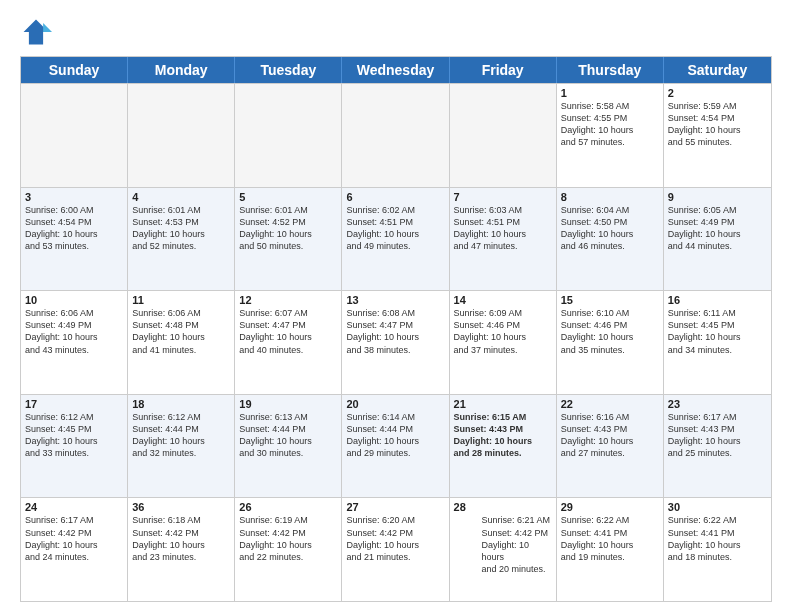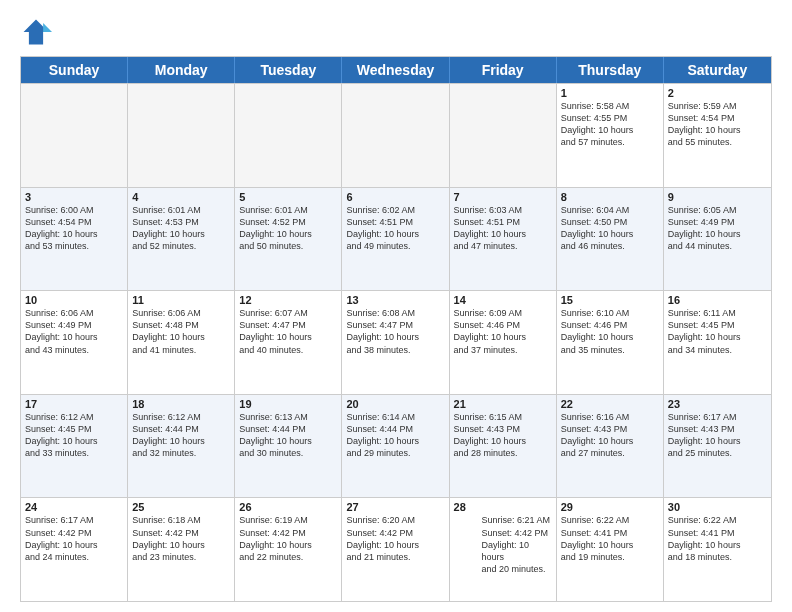--- a/index.html
+++ b/index.html
@@ -286,21 +286,21 @@
           </div>
           <div class="cal-cell alt-row">
             <div class="day-num">20</div>
             <div class="cell-info" style="white-space: pre-line;">Sunrise: 6:14 AM
 Sunset: 4:44 PM
 Daylight: 10 hours
 and 29 minutes.</div>
           </div>
           <div class="cal-cell alt-row">
             <div class="day-num">21</div>
-            <div class="cell-info" style="white-space: pre-line;">Sunrise: 6:15 AM
+            <div class="cell-info" style="white-space: pre-line; font-weight: bold;">Sunrise: 6:15 AM
 Sunset: 4:43 PM
 Daylight: 10 hours
 and 28 minutes.</div>
           </div>
           <div class="cal-cell alt-row">
             <div class="day-num">22</div>
             <div class="cell-info" style="white-space: pre-line;">Sunrise: 6:16 AM
 Sunset: 4:43 PM
 Daylight: 10 hours
 and 27 minutes.</div>
@@ -315,21 +315,21 @@
         </div>
         <div class="cal-row">
           <div class="cal-cell">
             <div class="day-num">24</div>
             <div class="cell-info" style="white-space: pre-line;">Sunrise: 6:17 AM
 Sunset: 4:42 PM
 Daylight: 10 hours
 and 24 minutes.</div>
           </div>
           <div class="cal-cell">
-            <div class="day-num">25</div>
+            <div class="day-num">36</div>
             <div class="cell-info" style="white-space: pre-line;">Sunrise: 6:18 AM
 Sunset: 4:42 PM
 Daylight: 10 hours
 and 23 minutes.</div>
           </div>
           <div class="cal-cell">
             <div class="day-num">26</div>
             <div class="cell-info" style="white-space: pre-line;">Sunrise: 6:19 AM
 Sunset: 4:42 PM
 Daylight: 10 hours

